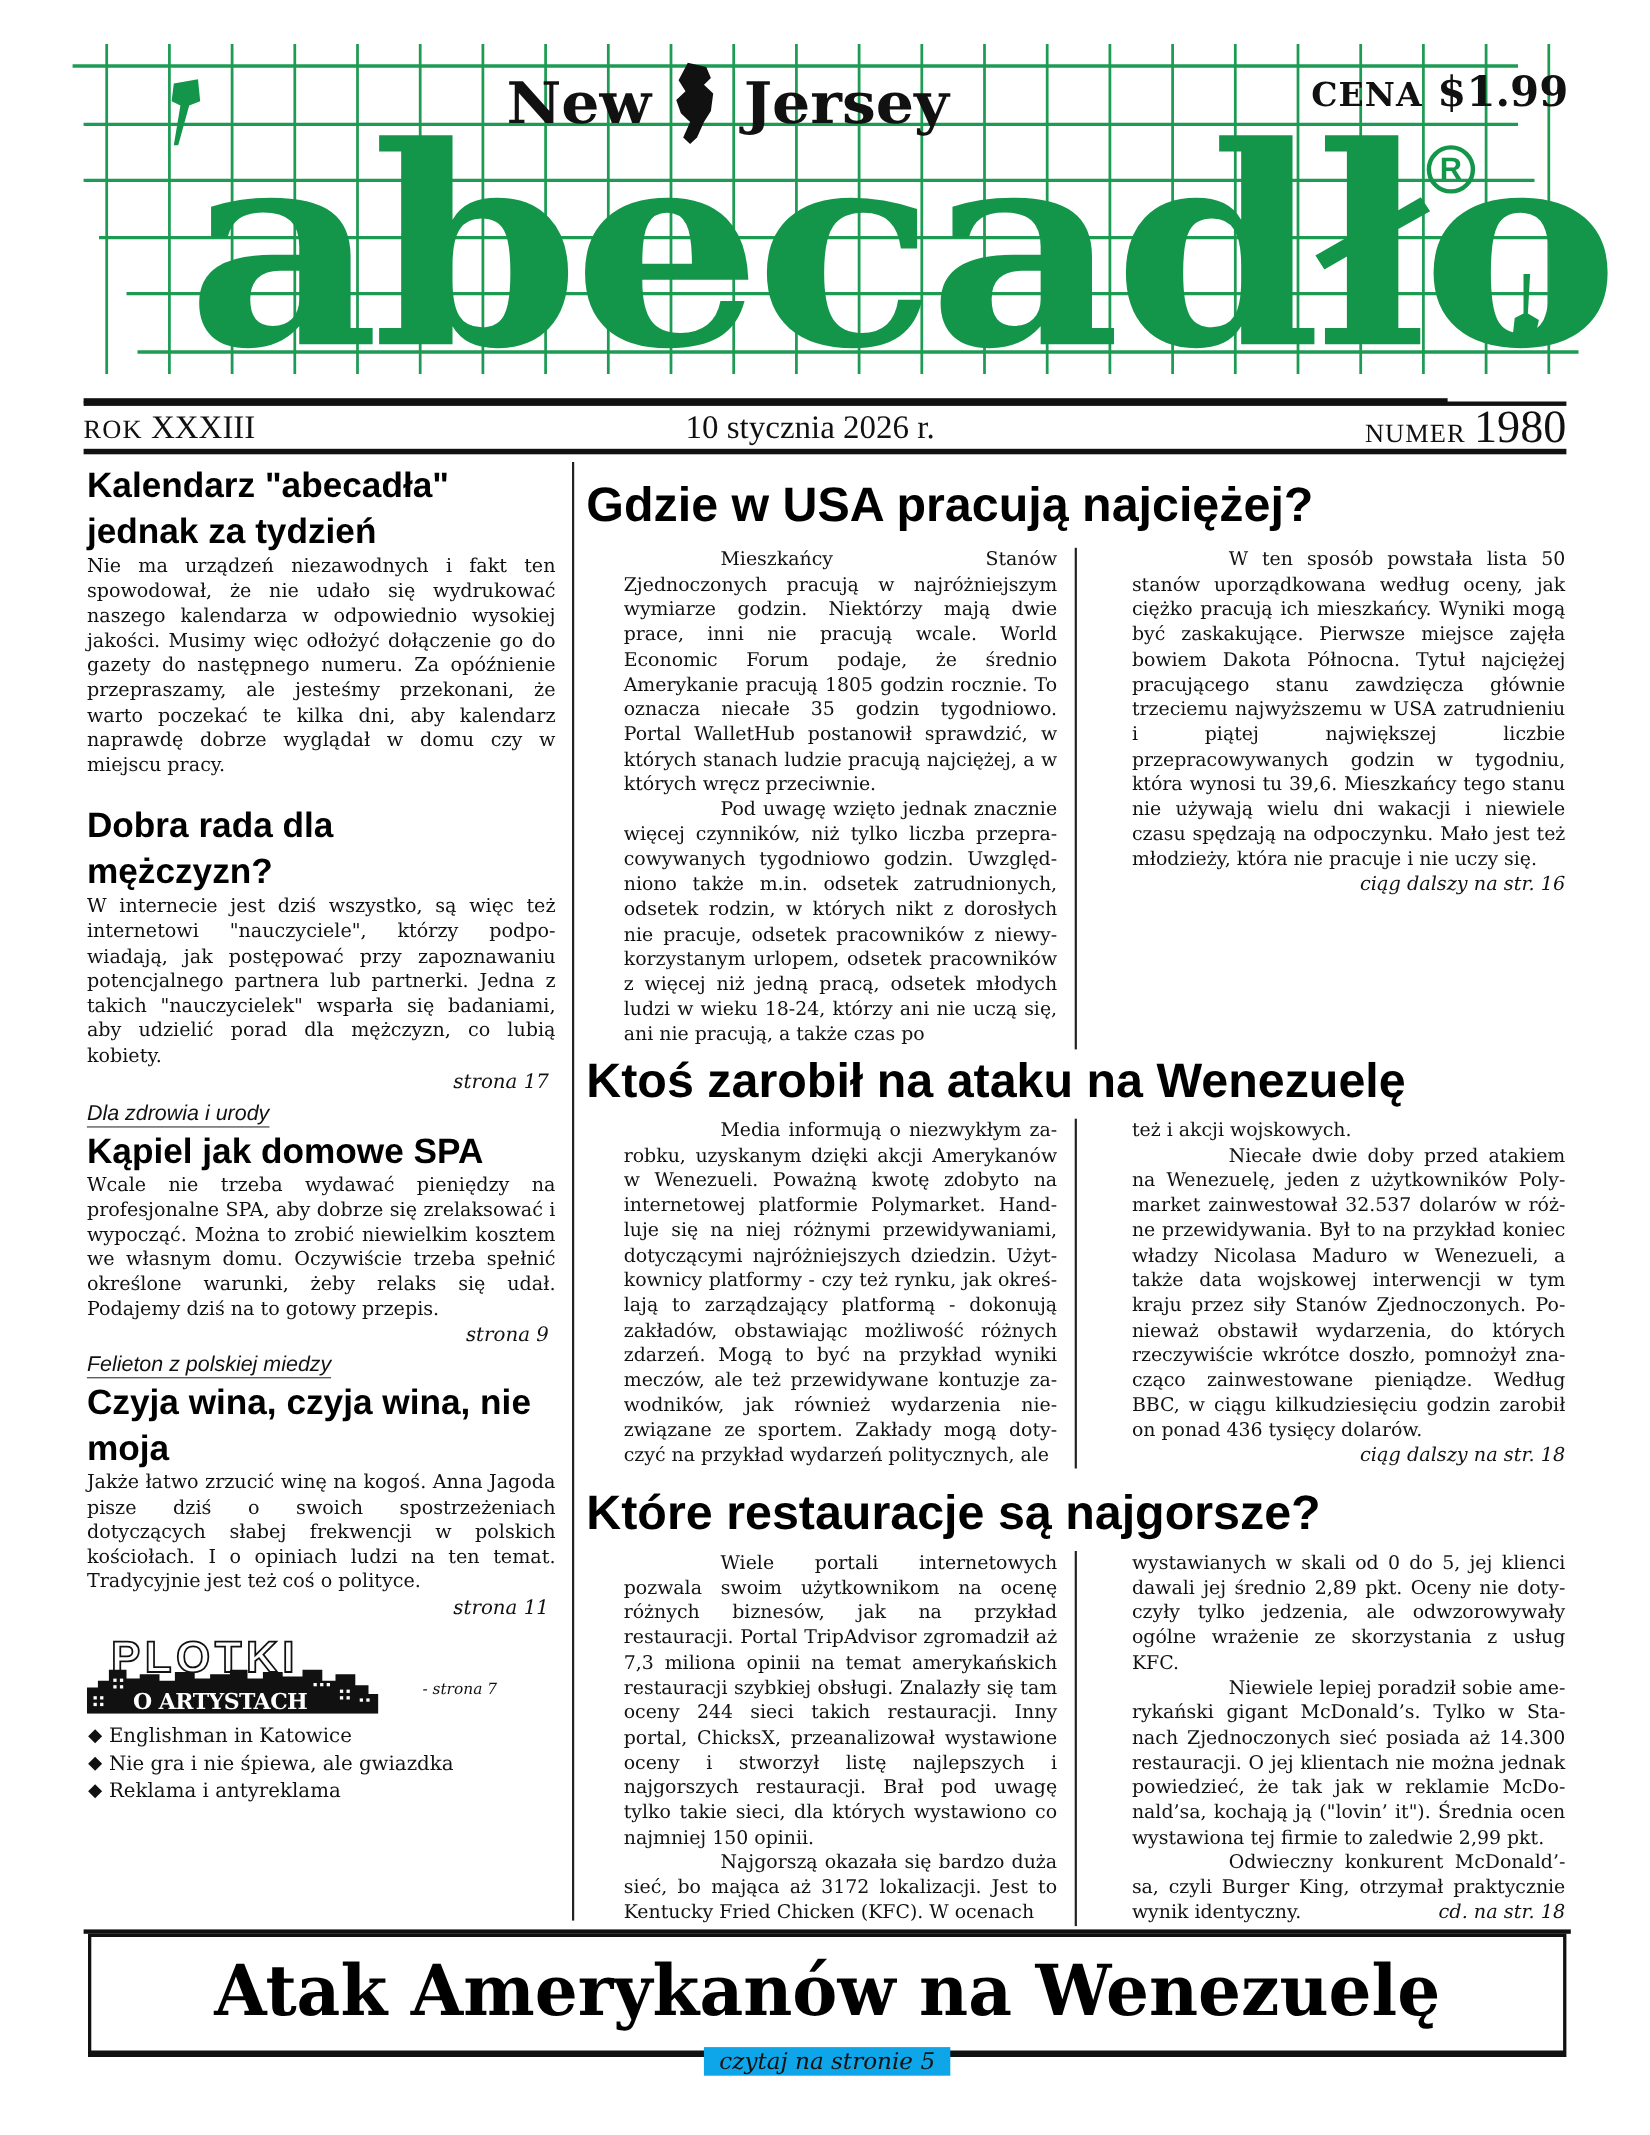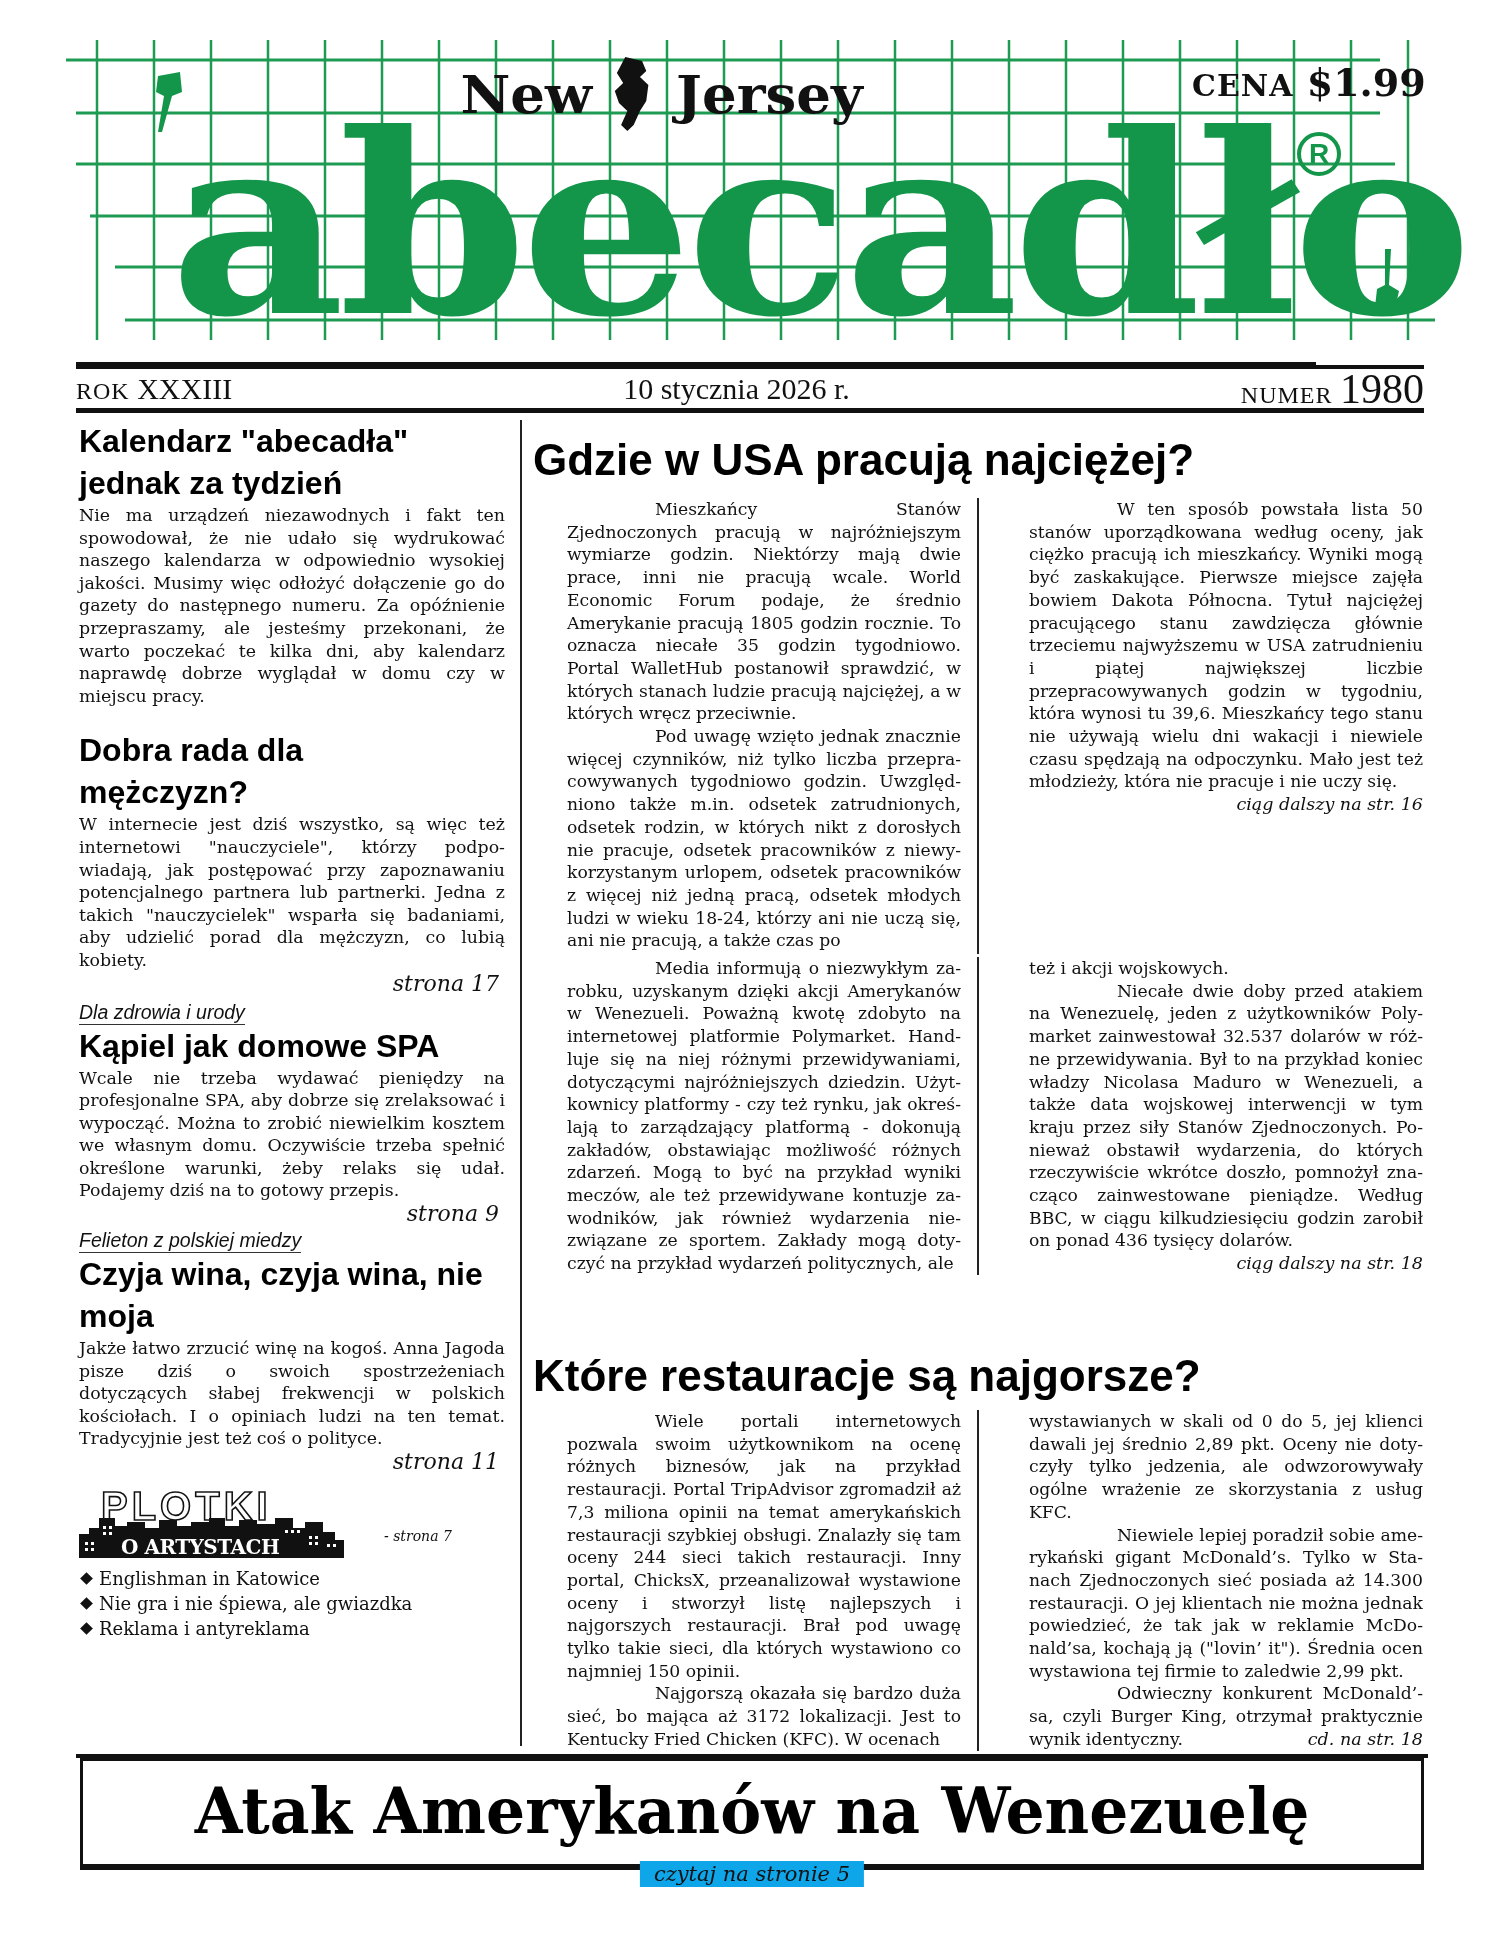--- a/index.html
+++ b/index.html
@@ -54,21 +54,21 @@
     font-family: "DejaVu Serif", serif; font-size: 17.4px; line-height: 22.6px;
     text-align: justify; hyphens: manual; color: #111;
   }
   .kicker {
     font-family: "Liberation Sans", sans-serif; font-style: italic;
     font-size: 19.5px; line-height: 24px; color: #111;
     display: inline-block; border-bottom: 1px solid #333;
   }
   .pageref {
     text-align: right; font-family: "DejaVu Serif", serif; font-style: italic;
-    font-size: 22px; line-height: 24px; padding-right: 6px;
+    font-size: 18px; line-height: 24px; padding-right: 6px;
   }
   .plotki { display: flex; align-items: flex-end; margin-top: 10px; }
   .plotki-logo { width: 265px; height: 74px; }
   .plotki-ref { font-family: "DejaVu Serif", serif; font-style: italic; font-size: 14px; margin-left: 40px; margin-bottom: 14px; }
   .bullets { list-style: none; margin-top: 8px; }
   .bullets li { font-family: "DejaVu Serif", serif; font-size: 18px; line-height: 25px; display: flex; align-items: center; }
   .bullets .diamond { display: inline-block; width: 9px; height: 9px; background: #111; transform: rotate(45deg); margin: 0 8px 0 3px; }
 
   
   .article { position: absolute; left: 533px; width: 890px; }
@@ -258,20 +258,21 @@
       <p>Pod uwagę wzięto jednak znacznie więcej czynników, niż tylko liczba przepra­cowywanych tygodniowo godzin. Uwzględ­niono także m.in. odsetek zatrudnionych, odsetek rodzin, w których nikt z dorosłych nie pracuje, odsetek pracowników z niewy­korzystanym urlopem, odsetek pracowni­ków z więcej niż jedną pracą, odsetek mło­dych ludzi w wieku 18-24, którzy ani nie uczą się, ani nie pracują, a także czas po­</p>
     </div>
     <div class="art-col">
       <p>W ten sposób powstała lista 50 sta­nów uporządkowana według oceny, jak cięż­ko pracują ich mieszkańcy. Wyniki mogą być zaskakujące. Pierwsze miejsce zajęła bowiem Dakota Północna. Tytuł najciężej pracujące­go stanu zawdzięcza głównie trzeciemu naj­wyższemu w USA zatrudnieniu i piątej największej liczbie przepracowywanych godzin w tygodniu, która wynosi tu 39,6. Mieszkańcy tego stanu nie używają wielu dni wakacji i niewiele czasu spędzają na odpoczynku. Mało jest też młodzieży, któ­ra nie pracuje i nie uczy się.</p>
       <div class="cont">ciąg dalszy na str. 16</div>
     </div>
   </div>
 </article>
 
 <article class="article" style="top:953px">
+  <h1 class="art-head">Ktoś zarobił na ataku na Wenezuelę</h1>
   <div class="art-cols" style="margin-top:4px">
     <div class="col-sep"></div>
     <div class="art-col">
       <p>Media informują o niezwykłym za­robku, uzyskanym dzięki akcji Amerykanów w Wenezueli. Poważną kwotę zdobyto na internetowej platformie Polymarket. Hand­luje się na niej różnymi przewidywaniami, dotyczącymi najróżniejszych dziedzin. Użyt­kownicy platformy - czy też rynku, jak okreś­lają to zarządzający platformą - dokonują zakładów, obstawiając możliwość różnych zdarzeń. Mogą to być na przykład wyniki meczów, ale też przewidywane kontuzje za­wodników, jak również wydarzenia nie­związane ze sportem. Zakłady mogą doty­czyć na przykład wydarzeń politycznych, ale</p>
     </div>
     <div class="art-col">
       <p class="noindent">też i akcji wojskowych.</p>
       <p>Niecałe dwie doby przed atakiem na Wenezuelę, jeden z użytkowników Poly­market zainwestował 32.537 dolarów w róż­ne przewidywania. Był to na przykład koniec władzy Nicolasa Maduro w Wenezueli, a także data wojskowej interwencji w tym kraju przez siły Stanów Zjednoczonych. Po­nieważ obstawił wydarzenia, do których rzeczywiście wkrótce doszło, pomnożył zna­cząco zainwestowane pieniądze. Według BBC, w ciągu kilkudziesięciu godzin za­robił on ponad 436 tysięcy dolarów.</p>
       <div class="cont">ciąg dalszy na str. 18</div>
     </div>

